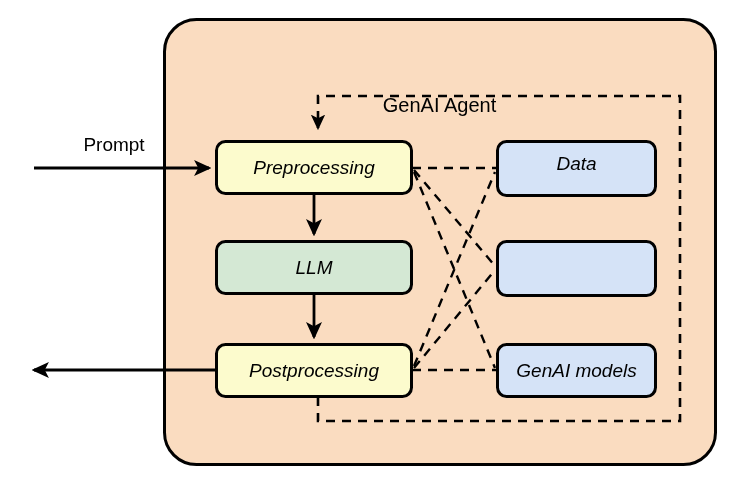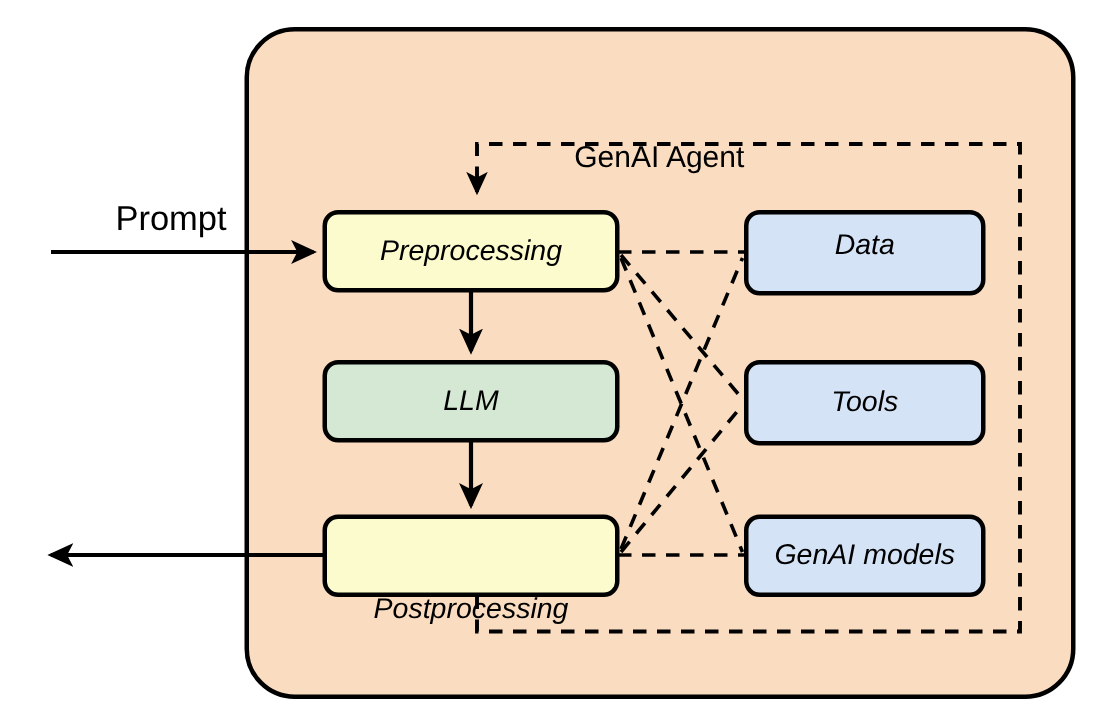--- a/index.html
+++ b/index.html
@@ -14,21 +14,21 @@
   #svg-layer{position:absolute;left:0;top:0;width:744px;height:480px;}
   .lbl{
     position:absolute;
     display:flex;align-items:center;justify-content:center;
     color:#000;
     white-space:nowrap;
     pointer-events:none;
   }
   .node-label{font-size:19px;font-style:italic;}
   .title-label{font-size:20px;}
-  .edge-label{font-size:23px;}
+  .edge-label{font-size:19px;}
 </style>
 </head>
 <body>
 
 <div id="stage">
 
   <svg id="svg-layer" viewBox="0 0 744 480" xmlns="http://www.w3.org/2000/svg">
     <defs>
       <marker id="arrow-solid" viewBox="0 0 10 10" refX="8.6" refY="5" markerWidth="6.2" markerHeight="6.2" orient="auto-start-reverse">
         <path d="M 0 0.4 L 10 5 L 0 9.6 L 2.4 5 Z" fill="#000"></path>
@@ -68,21 +68,20 @@
   </svg>
 
   <div class="lbl title-label" style="left:163px;top:44px;width:553px;height:26px;margin-top:48px;">GenAI Agent</div>
 
   <div class="lbl edge-label" style="left:34px;top:133px;width:160px;height:24px;">Prompt</div>
 
   <div class="lbl node-label" style="left:216px;top:141px;width:196px;height:53px;">Preprocessing</div>
 
   <div class="lbl node-label" style="left:216px;top:241px;width:196px;height:53px;">LLM</div>
 
-  <div class="lbl node-label" style="left:216px;top:344px;width:196px;height:53px;margin-top:36px;">Postprocessing</div>
+  <div class="lbl node-label" style="left:216px;top:344px;width:196px;height:53px;">Postprocessing</div>
 
   <div class="lbl node-label" style="left:497px;top:141px;width:159px;height:45px;">Data</div>
 
-  <div class="lbl node-label" style="left:497px;top:241px;width:159px;height:55px;">Tools</div>
 
   <div class="lbl node-label" style="left:497px;top:344px;width:159px;height:53px;">GenAI models</div>
 
 </div>
 
 </body></html>

